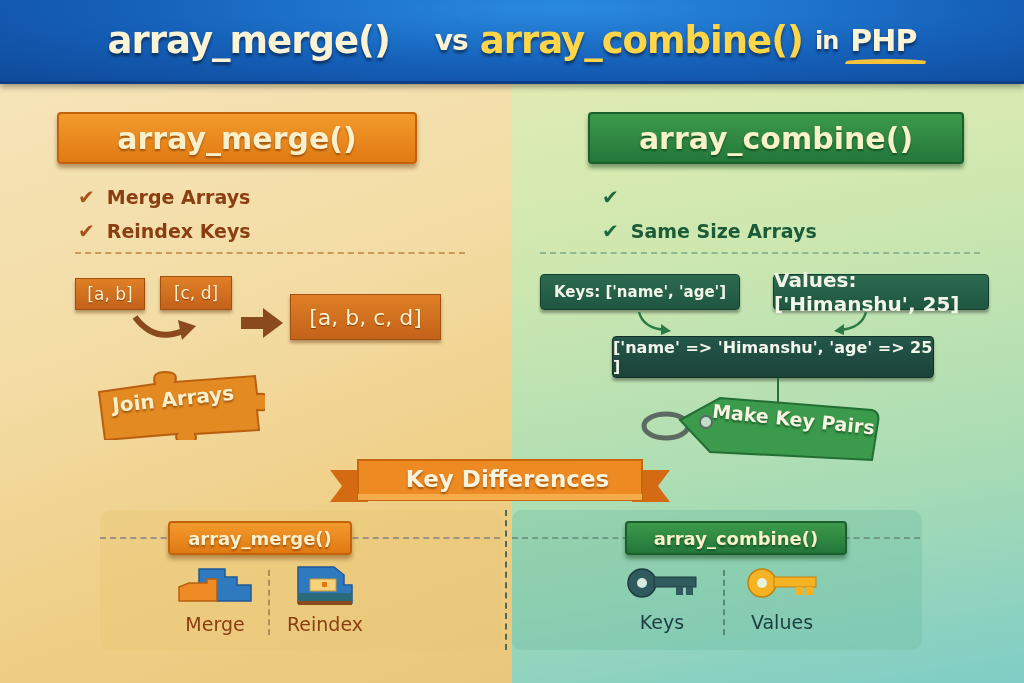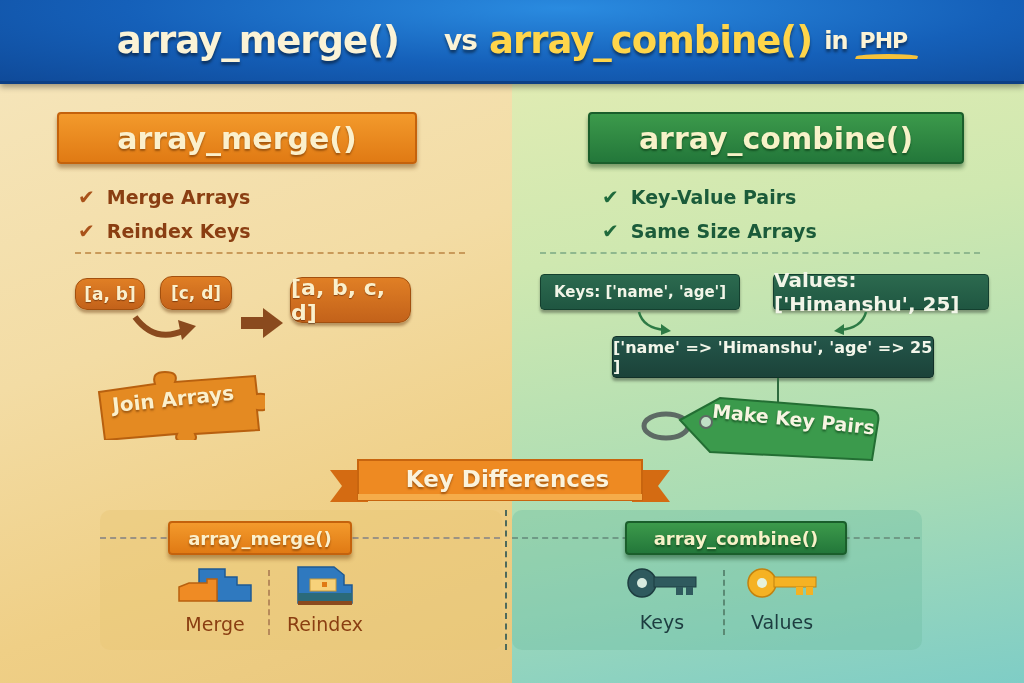--- a/index.html
+++ b/index.html
@@ -14,21 +14,21 @@
   .header { position: absolute; left: 0; top: 0; width: 1024px; height: 84px;
     background: radial-gradient(ellipse at 55% 10%, #2a8be0 0%, #1560b9 55%, #0f4a99 100%);
     box-shadow: 0 3px 6px rgba(0,0,0,0.35); border-bottom: 3px solid #0c3f85;
     display: flex; align-items: center; justify-content: center; gap: 12px; }
   .title-part { font-family: "DejaVu Sans", sans-serif; font-weight: bold; font-size: 37px;
     letter-spacing: -1px; text-shadow: 0 3px 3px rgba(0,0,0,0.45); }
   .t-merge { color: #fbf3d6; }
   .t-vs { color: #fbf3d6; font-size: 28px; margin-left: 33px; }
   .t-combine { color: #ffd54a; }
   .t-in { color: #fbf3d6; font-size: 24px; }
-  .t-php { color: #fbf3d6; font-size: 22px; position: relative; }
+  .t-php { color: #fbf3d6; font-size: 30px; position: relative; }
   .t-php::after { content: ""; position: absolute; left: -4px; right: -10px; bottom: -6px; height: 5px;
     background: #f6c23a; border-radius: 50% 50% 0 0; transform: skewX(-20deg); }
 
   .pill { position: absolute; display: flex; align-items: center; justify-content: center;
     font-weight: bold; border-radius: 4px; }
   .pill-orange { background: linear-gradient(#f39a2c, #e07a14); color: #fbf0cc;
     border: 2px solid #c4620c; box-shadow: 0 4px 4px rgba(110,60,10,0.45);
     text-shadow: 0 2px 2px rgba(90,40,0,0.5); }
   .pill-green { background: linear-gradient(#3c9a4b, #23773a); color: #f7f2c8;
     border: 2px solid #1a5e2b; box-shadow: 0 4px 4px rgba(10,60,20,0.45);
@@ -42,22 +42,22 @@
   .check-list li { display: flex; align-items: center; gap: 12px; font-weight: bold; font-size: 19px; height: 34px; }
   .check { font-size: 20px; }
   .merge-list li { color: #8a3e12; }
   .merge-list .check { color: #a9521a; }
   .combine-list li { color: #1b5b3a; }
   .combine-list .check { color: #1f6a3c; }
 
   .dash { position: absolute; height: 0; border-top: 2px dashed; }
 
   .arr-box { position: absolute; display: flex; align-items: center; justify-content: center;
-    font-weight: bold; color: #fbf0cc; background: linear-gradient(#e07f25, #c3621a);
-    border: 1px solid #a2500f; border-radius: 12px; box-shadow: 0 3px 3px rgba(90,40,0,0.4);
+    font-weight: normal; color: #fbf0cc; background: linear-gradient(#e07f25, #c3621a);
+    border: 1px solid #a2500f; border-radius: 0; box-shadow: 0 3px 3px rgba(90,40,0,0.4);
     text-shadow: 0 1px 1px rgba(60,20,0,0.5); }
 
   .puzzle { position: absolute; left: 95px; top: 370px; width: 170px; height: 70px; }
   .tag { position: absolute; left: 640px; top: 392px; width: 245px; height: 70px; }
 
   .kd-panel-left { position: absolute; left: 100px; top: 510px; width: 402px; height: 140px;
     background: rgba(233, 200, 120, 0.45); border-radius: 10px; }
   .kd-panel-right { position: absolute; left: 512px; top: 510px; width: 410px; height: 140px;
     background: rgba(110, 190, 160, 0.35); border-radius: 10px; }
   .vdash { position: absolute; width: 0; border-left: 2px dashed; }
@@ -101,33 +101,32 @@
 <div class="arr-box" style="left:75px;top:278px;width:70px;height:32px;font-size:17px;">[a, b]</div>
 <div class="arr-box" style="left:160px;top:276px;width:72px;height:34px;font-size:17px;">[c, d]</div>
 <svg style="position:absolute;left:130px;top:312px;" width="70" height="40">
   <path d="M5 5 Q 25 32, 55 18" stroke="#8a4a1e" stroke-width="6" fill="none"></path>
   <polygon points="48,8 66,14 52,28" fill="#8a4a1e"></polygon>
 </svg>
 <svg style="position:absolute;left:241px;top:308px;" width="44" height="30">
   <rect x="0" y="9" width="24" height="12" fill="#8a4a1e"></rect>
   <polygon points="22,0 42,15 22,30" fill="#8a4a1e"></polygon>
 </svg>
-<div class="arr-box" style="left:290px;top:277px;width:121px;height:46px;font-size:22px;">[a, b, c, d]</div>
+<div class="arr-box" style="left:290px;top:294px;width:151px;height:46px;font-size:22px;">[a, b, c, d]</div>
 
 <svg class="puzzle" viewBox="0 0 170 70">
   <path d="M4 22 L60 14 Q56 2 70 2 Q84 2 80 12 L160 6 L162 24 Q174 22 174 32 Q174 42 162 40 L164 60 L100 64 Q104 72 92 72 Q78 72 82 64 L10 70 Z" fill="#e48a22" stroke="#b8600f" stroke-width="2"></path>
 </svg>
 <div style="position:absolute;left:112px;top:387px;transform:rotate(-6deg);font-weight:bold;font-size:20px;color:#fbf0cc;text-shadow:0 2px 2px rgba(90,40,0,0.5);">Join Arrays</div>
 
 <div class="pill pill-green" style="left:588px;top:112px;width:376px;height:52px;font-size:30px;">array_combine()</div>
 
 <ul class="check-list combine-list" style="left:602px;top:180px;">
   <li>
     <span class="check">✔</span>
-    <span>Key-Value Pairs</span>
   </li>
   <li>
     <span class="check">✔</span>
     <span>Same Size Arrays</span>
   </li>
 </ul>
 <div class="dash" style="left:540px;top:252px;width:440px;border-color:#8fb88e;"></div>
 
 <div class="pill pill-teal" style="left:540px;top:274px;width:200px;height:36px;font-size:15px;">Keys: ['name', 'age']</div>
 <div class="pill pill-teal" style="left:773px;top:274px;width:216px;height:36px;font-size:20px;">Values: ['Himanshu', 25]</div>

